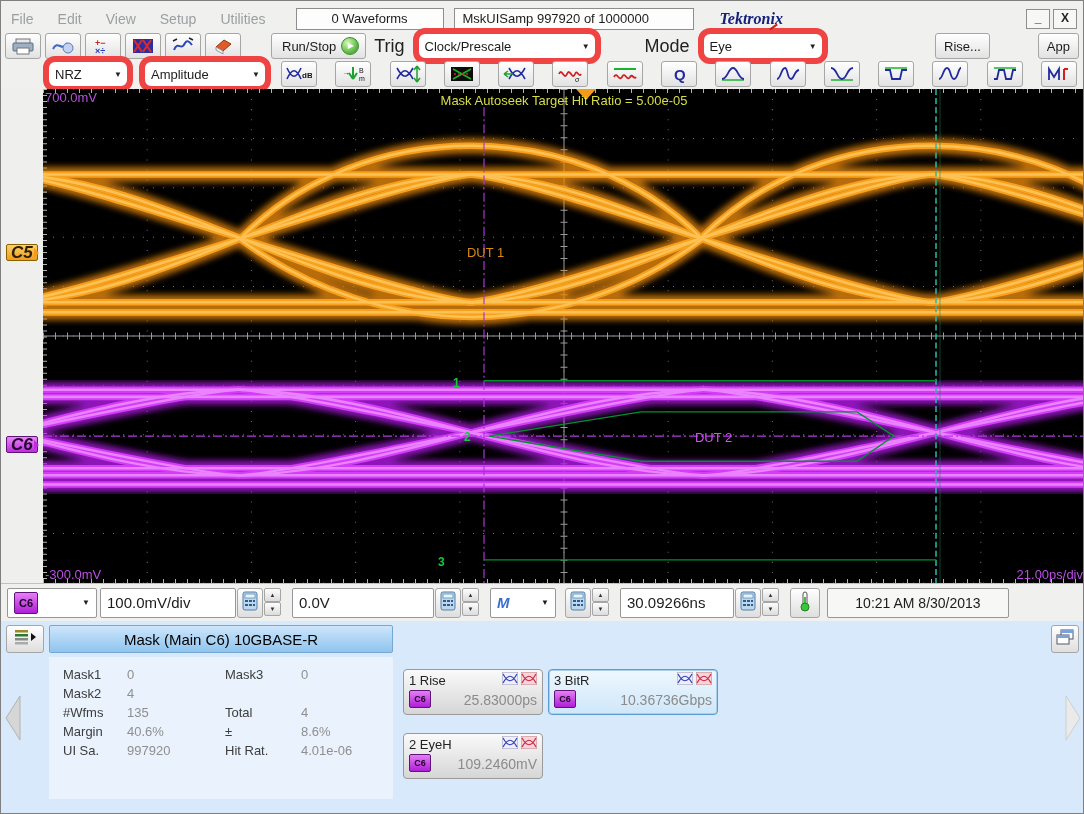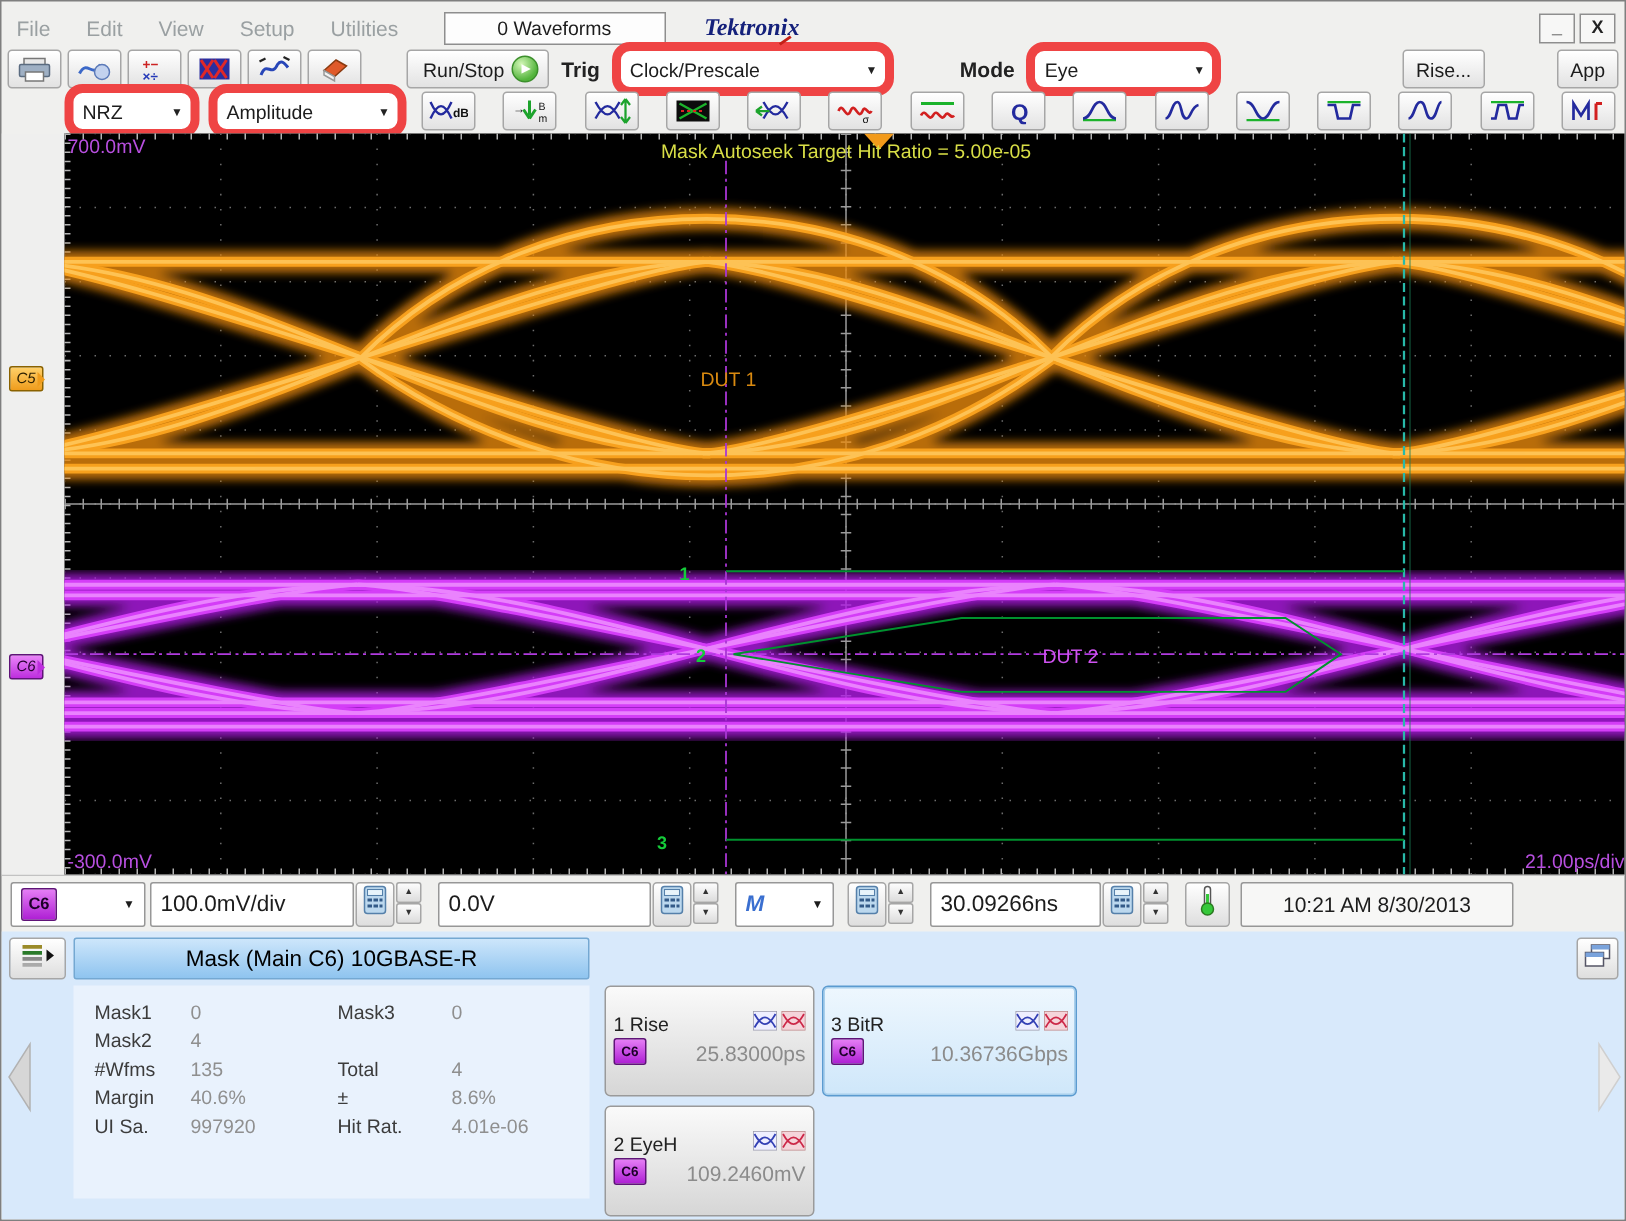--- a/index.html
+++ b/index.html
@@ -19,36 +19,36 @@
 
   
   .toolbar1{height:28px;padding:1px 4px;display:flex;align-items:center;gap:4px;}
   .toolbar2{height:26px;padding:0 4px 2px 4px;display:flex;align-items:center;}
   .tbtn{width:34px;height:24px;border:1px solid #a6a6a6;border-radius:3px;background:linear-gradient(#ffffff,#e2e2e2);display:flex;align-items:center;justify-content:center;box-shadow:0 1px 0 #fff inset;}
   .tbtn svg{display:block;}
   .pushbtn{height:24px;border:1px solid #a6a6a6;border-radius:3px;background:linear-gradient(#ffffff,#e2e2e2);display:flex;align-items:center;justify-content:center;font-size:13px;color:#1c1c1c;padding:0 8px;box-shadow:0 1px 0 #fff inset;white-space:nowrap;}
   .runstop{gap:5px;padding:0 6px 0 10px;margin-left:26px;}
   .playcirc{width:16px;height:16px;border-radius:50%;background:radial-gradient(circle at 35% 30%,#d4f7b8,#53b43c 70%);border:1px solid #3c8f2c;display:flex;align-items:center;justify-content:center;}
   .playcirc span{color:#fff;font-size:8px;line-height:1;margin-left:1px;}
-  .lbl{font-size:14px;color:#222;margin:0 4px;font-weight:bold;}
+  .lbl{font-size:18px;color:#222;margin:0 4px;}
   .combo{height:24px;background:#fff;border:6px solid #ef4444;border-radius:12px;display:flex;align-items:center;font-size:13px;color:#1c1c1c;padding-left:6px;}
   .combo .arr{margin-left:auto;padding:0 5px;font-size:8px;color:#222;}
   .t2icons{display:flex;flex:1;justify-content:space-between;margin:0 2px 0 10px;}
 
   
   .scope{position:relative;height:494px;background:#efefee;}
   .graticule{position:absolute;left:42px;top:0;width:1042px;height:494px;background:#000;}
   .graticule svg{width:100%;height:100%;display:block;}
   svg text{font-family:"Liberation Sans",sans-serif;}
   .scale{fill:#b84fe0;font-size:13px;}
   .banner{fill:#d8de46;font-size:13px;}
   .dut1{fill:#d98a10;font-size:13px;}
   .dut2{fill:#cf52f0;font-size:13px;}
   .mlab{fill:#15cb3a;font-size:12px;font-weight:bold;}
-  .chmark{position:absolute;left:5px;font-size:10px;font-weight:normal;font-style:italic;padding:1px 4px;border-radius:2px;line-height:13px;}
+  .chmark{position:absolute;left:5px;font-size:17px;font-weight:bold;font-style:italic;padding:1px 4px;border-radius:2px;line-height:13px;}
   .chmark::after{content:'';position:absolute;right:-7px;top:3px;border:5px solid transparent;}
   .c5mark{top:155px;background:linear-gradient(#ffd069,#ef9c1c);border:1px solid #8a6200;color:#2e2000;}
   .c5mark::after{border-left-color:#ef9c1c;}
   .c6mark{top:347px;background:linear-gradient(#ea85f8,#bd2ede);border:1px solid #5f1378;color:#24002e;}
   .c6mark::after{border-left-color:#bd2ede;}
 
   
   .controls{height:37px;border-top:1px solid #c2c2c2;display:flex;align-items:center;padding:0 2px 0 6px;gap:3px;}
   .field{height:28px;background:#fff;border:1px solid #979797;border-radius:2px;display:flex;align-items:center;font-size:15px;color:#1c1c1c;padding:0 6px;white-space:nowrap;}
   .chcombo{width:76px;gap:8px;}
@@ -65,41 +65,42 @@
   .bheader{position:absolute;height:26px;background:linear-gradient(#cde6fb,#8fc4ef);border:1px solid #74a8d2;border-radius:2px;display:flex;align-items:center;justify-content:center;font-size:15px;color:#000;}
   .mask-header{left:48px;top:4px;width:342px;}
   .meas-header{left:400px;top:4px;width:360px;}
   .slideout{position:absolute;left:5px;top:4px;width:36px;height:26px;}
   .restorebtn{position:absolute;right:4px;top:4px;width:26px;height:26px;}
   .stats{position:absolute;left:48px;top:36px;width:344px;height:142px;background:#e9f2fd;display:grid;grid-template-columns:64px 98px 76px 1fr;grid-auto-rows:19px;padding:10px 0 0 14px;font-size:13px;box-sizing:border-box;}
   .stats .sl{color:#3c3c3c;}
   .stats .sv{color:#8f8f8f;}
   .cards{position:absolute;left:402px;top:36px;display:flex;gap:5px;align-items:flex-start;}
   .colA{display:flex;flex-direction:column;gap:6px;}
-  .mcard{width:128px;height:40px;border:1px solid #9a9a9a;border-radius:4px;background:linear-gradient(#fafafa,#d6d6d6);padding:16px 5px;}
+  .mcard{width:128px;height:40px;border:1px solid #9a9a9a;border-radius:4px;background:linear-gradient(#fafafa,#d6d6d6);padding:2px 5px;margin-top:12px;}
   .mcard.selected{width:158px;border:1px solid #5b9bd0;background:linear-gradient(#eef7fe,#cfe7fa);box-shadow:0 0 0 1px #a8cfec inset;}
   .mrow1{display:flex;align-items:center;font-size:13px;color:#222;}
   .micons{margin-left:auto;display:flex;gap:3px;}
   .mrow2{display:flex;align-items:flex-end;margin-top:2px;}
   .srcbadge{width:20px;height:16px;background:linear-gradient(#e57ef5,#ae1fd4);border:1px solid #5f1378;border-radius:2px;color:#1c0028;font-size:9px;font-weight:bold;display:flex;align-items:center;justify-content:center;}
   .mval{margin-left:auto;font-size:14px;color:#8b8b8b;white-space:nowrap;}
   .pagearrow{position:absolute;top:72px;width:20px;height:50px;}
 </style>
 </head>
 <body>
 
 <div class="frame">
 
   <div class="titlebar">
     <span class="menu-item">File</span>
     <span class="menu-item">Edit</span>
     <span class="menu-item">View</span>
     <span class="menu-item">Setup</span>
     <span class="menu-item">Utilities</span>
     <span class="statusbox wfbox">0 Waveforms</span>
+    <span class="statusbox appbox">MskUISamp 997920 of 1000000</span>
     <span class="tek">Tektronix</span>
     <span class="tspace"></span>
     <span class="wbtn">_</span>
     <span class="wbtn">X</span>
   </div>
 
   <div class="toolbar1">
     <span class="tbtn">
         <span>
           <svg width="24" height="18">

